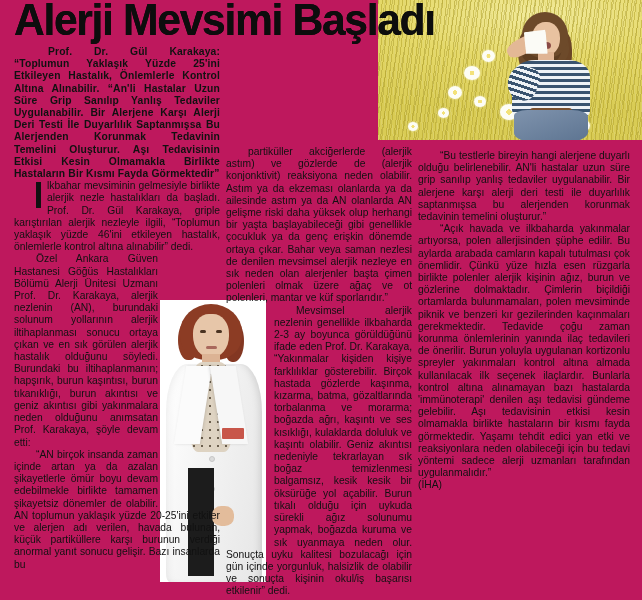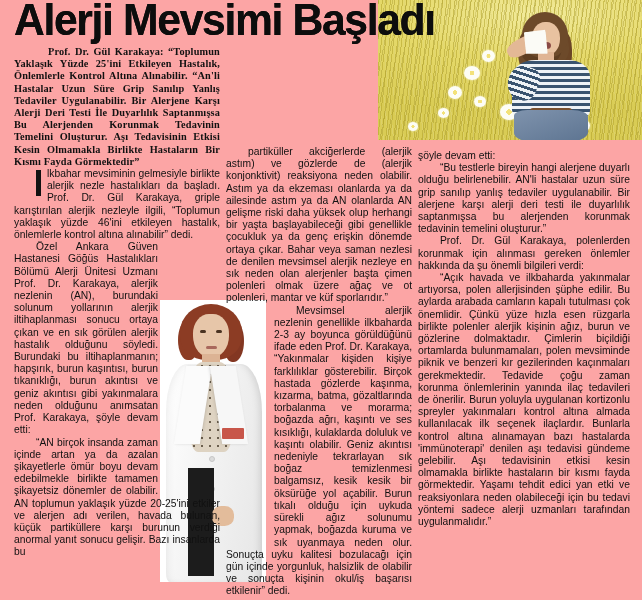--- a/index.html
+++ b/index.html
@@ -4,21 +4,21 @@
 <style>
   html,body{margin:0;padding:0;}
   body{
     width:642px;height:600px;
     background:#ffffff;
     font-family:"Liberation Sans", sans-serif;
     color:#1a1a1a;
     overflow:hidden;
     position:relative;
   }
-  #page{position:relative;width:642px;height:600px;overflow:hidden;background:#fca5a5;}
+  #page{position:relative;width:642px;height:600px;overflow:hidden;background:#be185d;}
 
   
   .headline{
     position:absolute;left:14px;top:-2px;
     font-family:"Liberation Sans", sans-serif;
     font-weight:bold;
     font-size:44px;
     line-height:44px;
     letter-spacing:-1.4px;
     color:#0d0d0d;
@@ -154,21 +154,21 @@
   .col{
     position:absolute;
     font-size:10.3px;
     line-height:12.2px;
     text-align:justify;
     color:#111;
     z-index:4;
   }
   .col p{margin:0 0 0 0;text-indent:22px;}
   .col p.noindent{text-indent:0;}
-  .col p.deck{font-weight:bold;text-indent:34px;letter-spacing:.15px;font-family:Liberation Serif, serif;}
+  .col p.deck{font-weight:bold;text-indent:34px;letter-spacing:.15px;}
   .sub{
     font-weight:bold;
     text-indent:26px;
     margin-top:11px;
     margin-bottom:1px;
     letter-spacing:.1px;
   }
 
   .col1{left:14px;top:46px;width:206px;}
   .col2{left:226px;top:46px;width:186px;}
@@ -263,19 +263,18 @@
     <p>“AN birçok insanda zaman içinde artan ya da azalan şikayetlerle ömür boyu devam edebilmekle birlikte tamamen şikayetsiz dönemler de olabilir. AN toplumun yaklaşık yüzde 20-25'ini etkiler ve alerjen adı verilen, havada bulunan, küçük partiküllere karşı burunun verdiği anormal yanıt sonucu gelişir. Bazı insanlarda bu</p>
   </div>
 
   <div class="col col2">
     <p><span class="wrapbox-field"></span><span>partiküller akciğerlerde (alerjik astım) ve gözlerde de (alerjik konjonktivit) reaksiyona neden olabilir. Astım ya da ekzeması olanlarda ya da ailesinde astım ya da AN olanlarda AN gelişme riski daha yüksek olup herhangi bir yaşta başlayabileceği gibi genellikle çocukluk ya da genç erişkin dönemde ortaya çıkar. Bahar veya saman nezlesi de denilen mevsimsel alerjik nezleye en sık neden olan alerjenler başta çimen polenleri olmak üzere ağaç ve ot polenleri, mantar ve küf sporlarıdır.”</span></p>
     <p><span class="wrapbox-doc2"></span><span>Mevsimsel alerjik nezlenin genellikle ilkbaharda 2-3 ay boyunca görüldüğünü ifade eden Prof. Dr. Karakaya, “Yakınmalar kişiden kişiye farklılıklar gösterebilir. Birçok hastada gözlerde kaşınma, kızarma, batma, gözaltlarında torbalanma ve morarma; boğazda ağrı, kaşıntı ve ses kısıklığı, kulaklarda doluluk ve kaşıntı olabilir. Geniz akıntısı nedeniyle tekrarlayan sık boğaz temizlenmesi balgamsız, kesik kesik bir öksürüğe yol açabilir. Burun tıkalı olduğu için uykuda sürekli ağız solunumu yapmak, boğazda kuruma ve sık uyanmaya neden olur. Sonuçta uyku kalitesi bozulacağı için gün içinde yorgunluk, halsizlik de olabilir ve sonuçta kişinin okul/iş başarısı etkilenir” dedi.</span></p>
 
   </div>
 
   <div class="col col3">
-    <p class="noindent">şöyle devam etti:</p>
     <p>“Bu testlerle bireyin hangi alerjene duyarlı olduğu belirlenebilir. AN'li hastalar uzun süre grip sanılıp yanlış tedaviler uygulanabilir. Bir alerjene karşı alerji deri testi ile duyarlılık saptanmışsa bu alerjenden korunmak tedavinin temelini oluşturur.”</p>
-    <p>Prof. Dr. Gül Karakaya, polenlerden korunmak için alınması gereken önlemler hakkında da şu önemli bilgileri verdi:</p>
     <p>“Açık havada ve ilkbaharda yakınmalar artıyorsa, polen allerjisinden şüphe edilir. Bu aylarda arabada camların kapalı tutulması çok önemlidir. Çünkü yüze hızla esen rüzgarla birlikte polenler alerjik kişinin ağız, burun ve gözlerine dolmaktadır. Çimlerin biçildiği ortamlarda bulunmamaları, polen mevsiminde piknik ve benzeri kır gezilerinden kaçınmaları gerekmektedir. Tedavide çoğu zaman korunma önlemlerinin yanında ilaç tedavileri de önerilir. Burun yoluyla uygulanan kortizonlu spreyler yakınmaları kontrol altına almada kullanılacak ilk seçenek ilaçlardır. Bunlarla kontrol altına alınamayan bazı hastalarda 'immünoterapi' denilen aşı tedavisi gündeme gelebilir. Aşı tedavisinin etkisi kesin olmamakla birlikte hastaların bir kısmı fayda görmektedir. Yaşamı tehdit edici yan etki ve reaksiyonlara neden olabileceği için bu tedavi yöntemi sadece alerji uzmanları tarafından uygulanmalıdır.”</p>
+    <p class="noindent end">(İHA)</p>
   </div>
 
 </div>
 
 </body></html>

